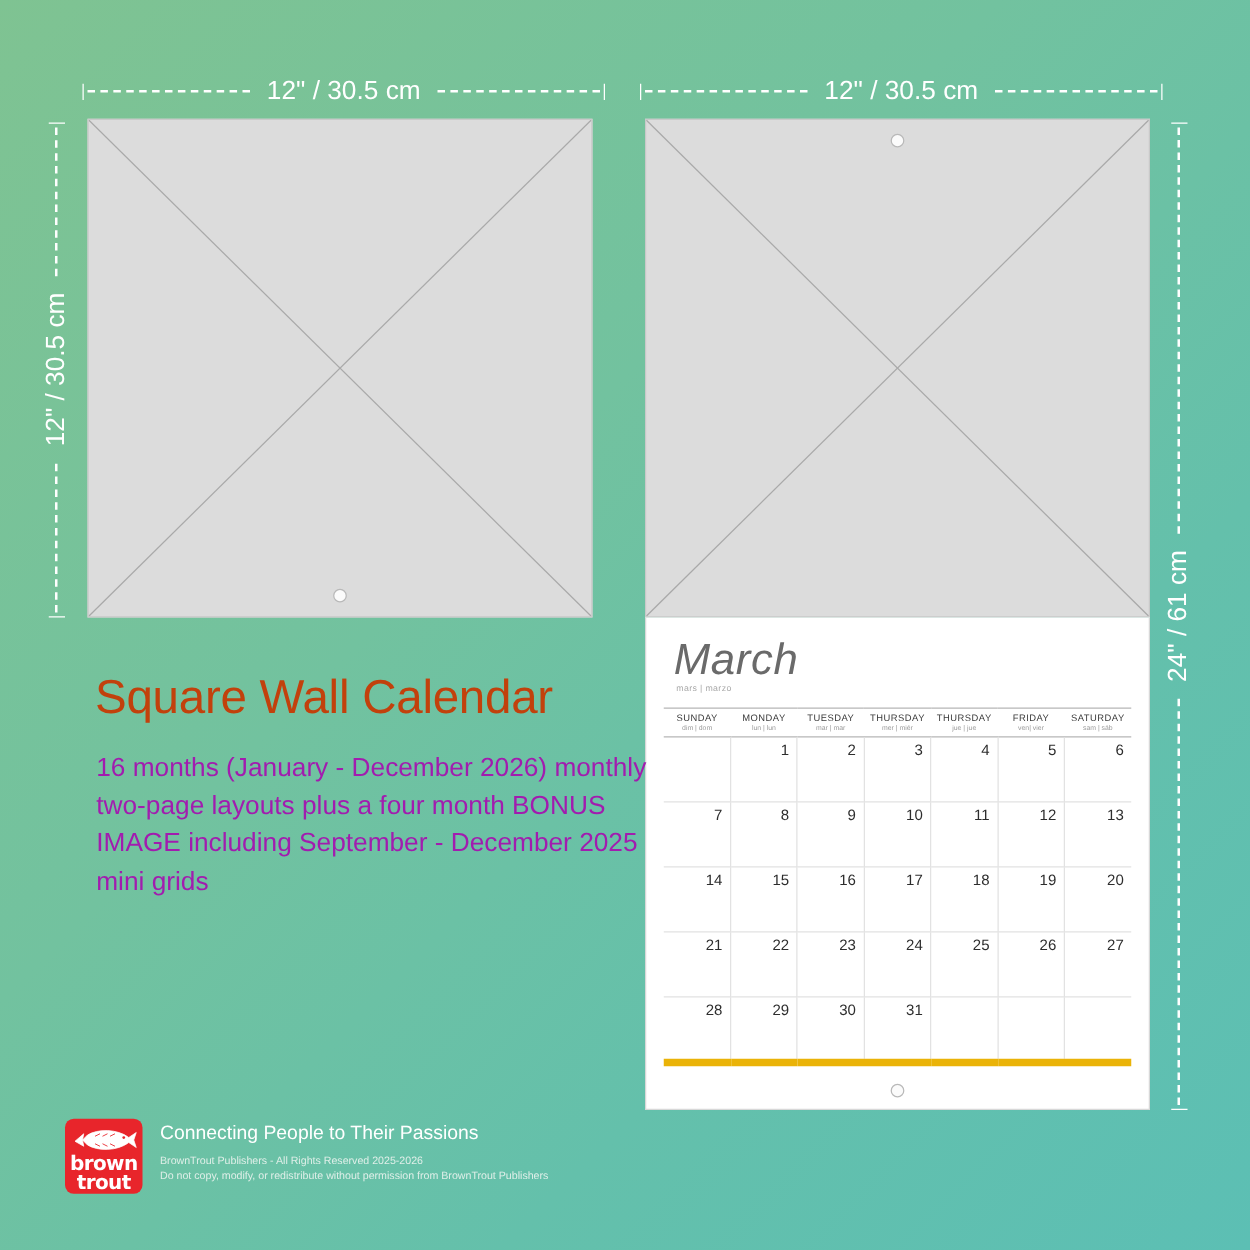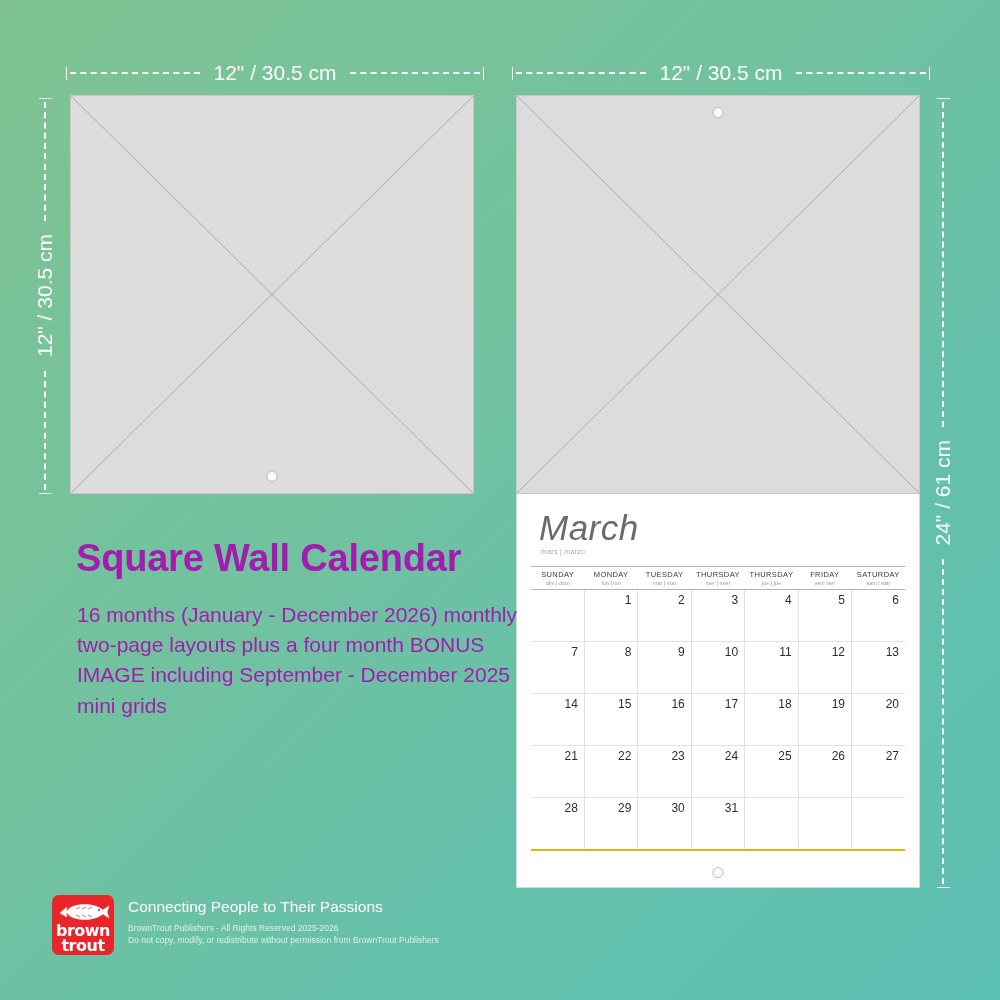--- a/index.html
+++ b/index.html
@@ -129,28 +129,28 @@
     height: 52px;
     vertical-align: top;
     text-align: right;
     padding: 3px 6px 0 0;
     font-size: 12px;
     color: #2d2d2d;
   }
   table.grid tr:first-child td { border-top: none; }
   table.grid td:first-child { border-left: none; }
   table.grid td:last-child { border-right: none; }
-  table.grid tr:last-child td { border-bottom: 2px solid #eab308; }
+  table.grid tr:last-child td { border-bottom: 6px solid #eab308; }
 
   
   .headline {
     position: absolute;
-    color: #a21caf;
+    color: #c2410c;
     font-size: 38px;
-    font-weight: bold;
+    font-weight: normal;
     left: 76px; top: 537px;
     letter-spacing: -0.2px;
   }
   .blurb {
     position: absolute;
     color: #a21caf;
     font-size: 21px;
     left: 77px; top: 600px;
     line-height: 1.44;
     width: 450px;

